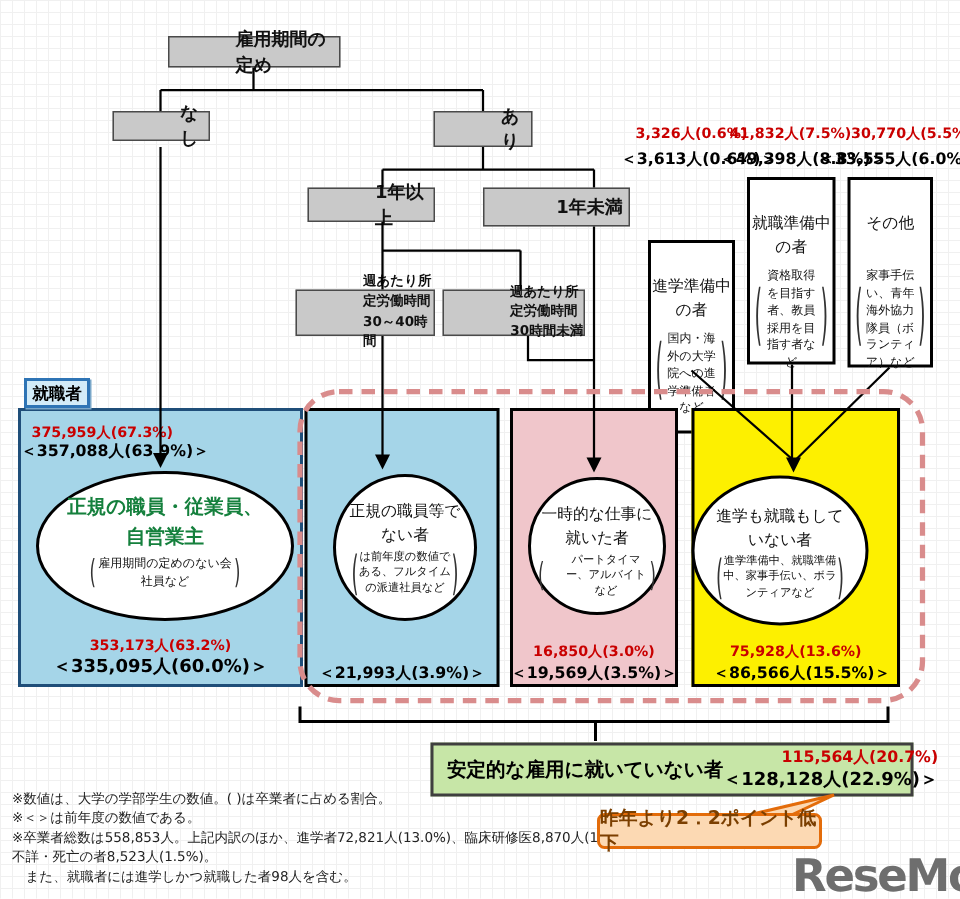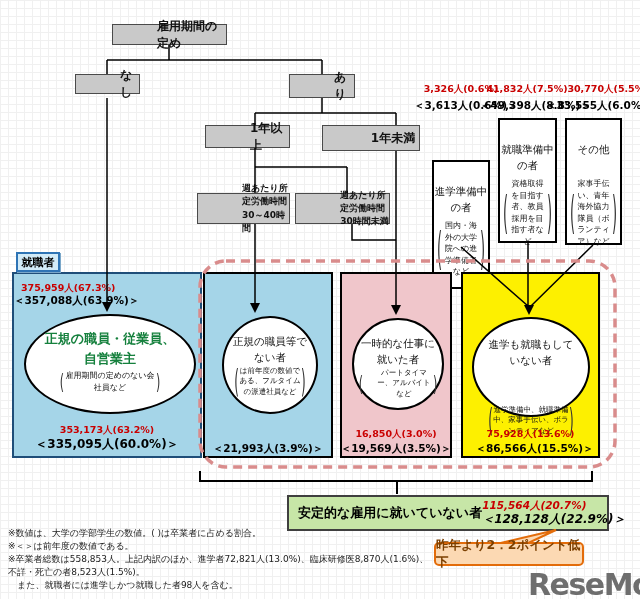--- a/index.html
+++ b/index.html
@@ -24,23 +24,23 @@
   .center{text-align:center;}
   .catbox{border:2px solid #000;}
   .circle{background:#fff;border:2px solid #000;border-radius:50%;display:flex;flex-direction:column;
     align-items:center;justify-content:flex-start;}
   .circle .cttl{font-size:10.5px;color:#111;text-align:center;line-height:1.5;}
   .ellipse-title{font-size:13px;font-weight:bold;color:#15803d;text-align:center;line-height:1.5;}
   .tag{background:#d2ebf8;border:2px solid #2e74b5;display:flex;align-items:center;justify-content:center;
     font-size:11px;font-weight:bold;box-shadow:1px 1px 0 #7aa7c9;}
   .greenbox{background:#c7e6a7;border:2px solid #3f3f3f;display:flex;align-items:center;}
   .greenbox .glabel{font-size:13px;font-weight:bold;color:#000;padding-left:9px;white-space:nowrap;}
-  .greenbox .gstats{margin-left:auto;padding-right:0;text-align:left;line-height:1.25;font-style:italic;}
+  .greenbox .gstats{margin-left:auto;padding-right:0;text-align:right;line-height:1.25;}
   .bubble{background:#fcd9b3;border:2.5px solid #e36c0a;border-radius:5px;display:flex;align-items:center;
-    justify-content:center;font-size:12.5px;font-weight:bold;color:#7b3f00;z-index:60;margin-left:36px;}
+    justify-content:center;font-size:12.5px;font-weight:bold;color:#7b3f00;z-index:60;}
   .fnote{font-size:9px;color:#222;line-height:13px;white-space:nowrap;}
   .logo{font-size:30px;font-weight:bold;color:#6e6e6e;letter-spacing:-1.5px;line-height:1;}
   .logo-ruby{font-size:6px;color:#e02020;letter-spacing:0.5px;}
   svg.overlay{position:absolute;left:0;top:0;z-index:50;pointer-events:none;}
 </style>
 </head>
 <body>
 
 <div id="canvas">
 
@@ -146,21 +146,21 @@
     </div>
     <div class="pwrap">
       <span class="pg sm">(</span>
       <span class="ntext" style="width:58px;font-size:7.5px;margin-left:12px;">パートタイマー、アルバイトなど</span>
       <span class="pg sm">)</span>
     </div>
   </div>
   <div class="abs stat-red center" style="left:340px;top:428px;width:112px;">16,850人(3.0%)</div>
   <div class="abs stat-prev center" style="left:340px;top:442px;width:112px;">＜19,569人(3.5%)＞</div>
 
-  <div class="abs circle" style="left:472px;top:317px;width:118px;height:100px;padding-top:18px;gap:36px;">
+  <div class="abs circle" style="left:461px;top:317px;width:118px;height:100px;padding-top:18px;">
     <div class="cttl">
       <span style="display:block;">進学も就職もして</span>
       <span style="display:block;">いない者</span>
     </div>
     <div class="pwrap">
       <span class="pg md">(</span>
       <span class="ntext" style="width:76px;font-size:7.5px;">進学準備中、就職準備中、家事手伝い、ボランティアなど</span>
       <span class="pg md">)</span>
     </div>
   </div>

